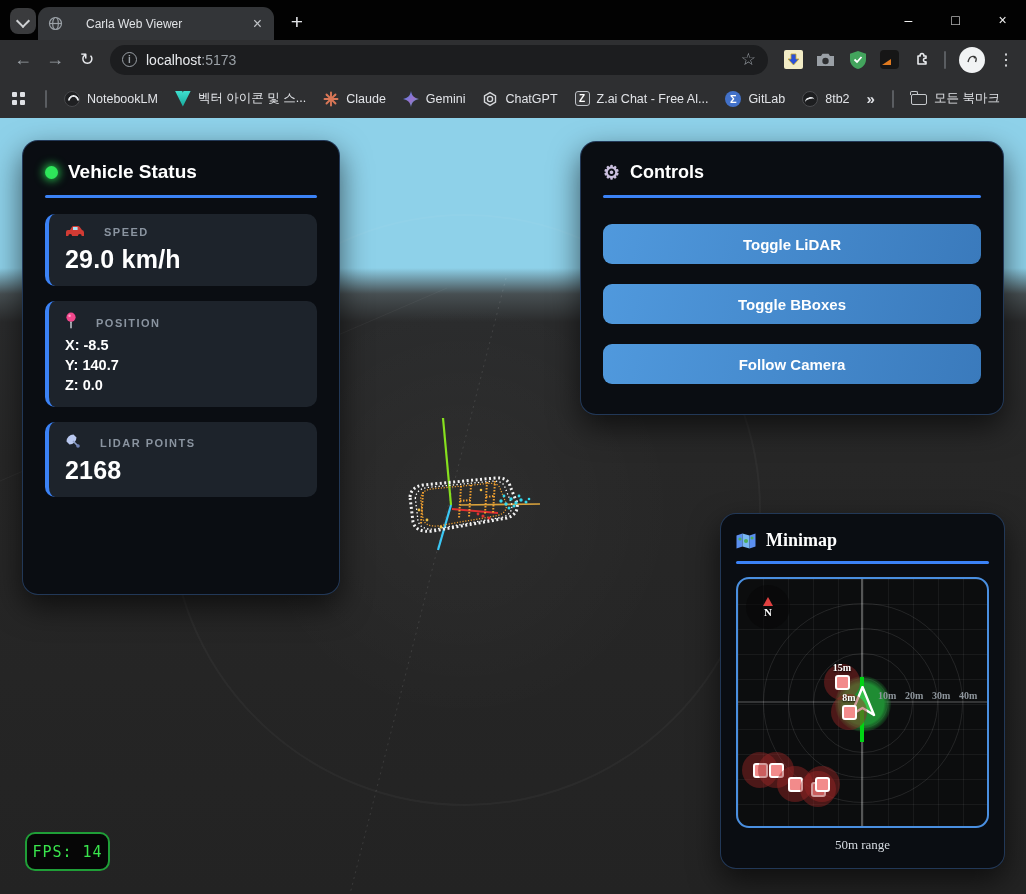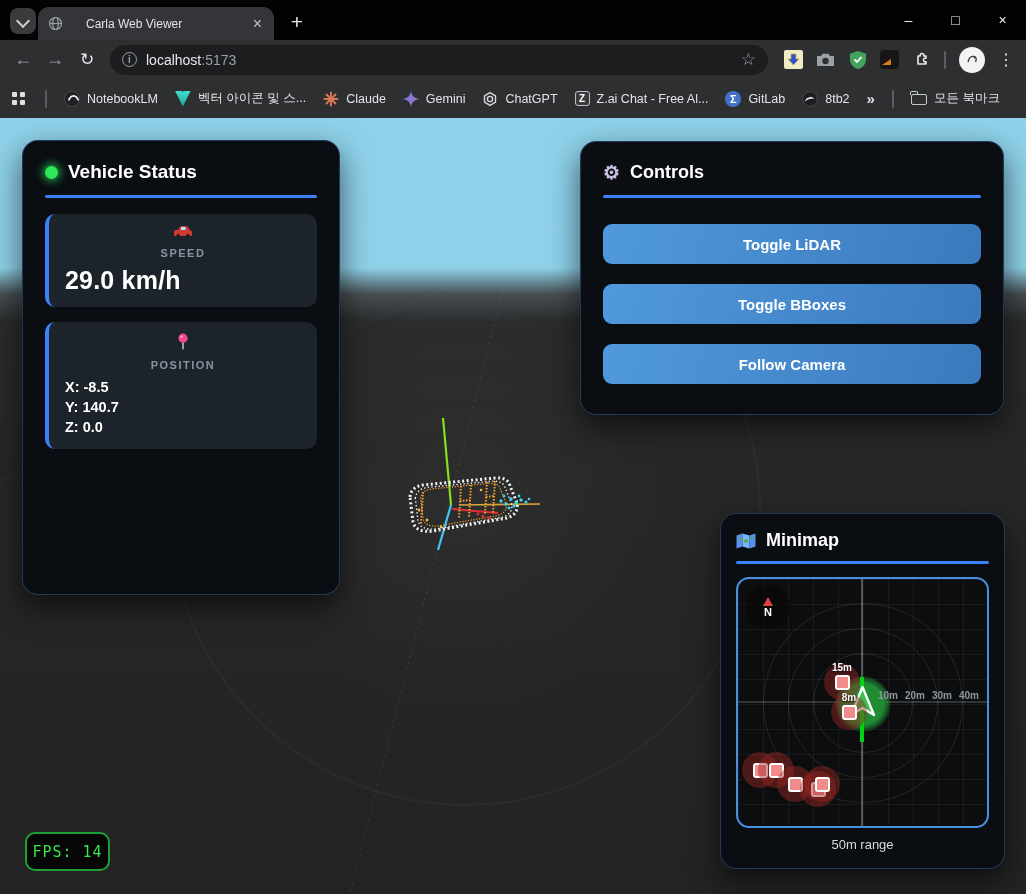--- a/index.html
+++ b/index.html
@@ -72,34 +72,34 @@
   
   .panel{position:absolute;background:#0a0d12;border:1px solid rgba(74,125,201,.38);border-radius:16px;box-shadow:0 12px 30px rgba(0,0,0,.6);}
   .panel-head{display:flex;align-items:center;gap:10px;color:#fff;font-weight:800;}
   .panel-rule{height:3px;background:#3b82f6;border-radius:2px;}
 
   #status-panel{left:22px;top:22px;width:318px;height:455px;padding:20px 22px;}
   #status-panel .panel-head{font-size:19px;}
   #status-panel .panel-rule{margin:12px 0 16px;}
   .status-dot{width:13px;height:13px;border-radius:50%;background:#2ee65a;box-shadow:0 0 9px 2px rgba(46,230,90,.75);flex:none;}
   .stat-card{background:#1d232b;border-left:4px solid #3b82f6;border-radius:10px;padding:11px 16px 12px;margin-bottom:15px;}
-  .stat-label-row{display:flex;align-items:center;gap:9px;color:#8a94a0;font-size:11px;font-weight:700;letter-spacing:1.5px;flex-direction:column;}
+  .stat-label-row{display:flex;align-items:flex-end;gap:19px;color:#8a94a0;font-size:11px;font-weight:700;letter-spacing:1.5px;}
   .stat-value{color:#fff;font-size:25px;font-weight:800;margin-top:7px;letter-spacing:.2px;}
   .pos-lines{color:#fff;font-size:14.5px;font-weight:700;line-height:1.38;margin-top:6px;}
 
   #controls-panel{left:580px;top:23px;width:424px;height:274px;padding:20px 22px;}
   #controls-panel .panel-head{font-size:18px;}
   #controls-panel .panel-rule{margin:12px 0 13px;}
   .gear-glyph{font-size:19px;color:#c9bedd;line-height:1;}
   .ctrl-btn{display:block;width:100%;height:40px;margin-top:20px;border:none;border-radius:9px;
     background:linear-gradient(105deg,#5099dd 0%,#3a7abc 100%);
     color:#fff;font-weight:700;font-size:15px;font-family:"Liberation Sans",sans-serif;cursor:pointer;}
   .ctrl-btn.first{margin-top:26px;}
 
-  #minimap-panel{left:720px;top:395px;width:285px;height:356px;padding:16px 15px;}
+  #minimap-panel{left:720px;top:395px;width:285px;height:356px;padding:16px 15px;font-family:Liberation Serif, serif;}
   #minimap-panel .panel-head{font-size:18px;}
   #minimap-panel .panel-rule{margin:10px 0 13px;}
   .map-canvas{position:relative;width:253px;height:251px;background:#0c0d0e;border:2px solid #4a8fe0;border-radius:13px;overflow:hidden;
     background-image:linear-gradient(rgba(255,255,255,.055) 1px,transparent 1px),linear-gradient(90deg,rgba(255,255,255,.055) 1px,transparent 1px);
     background-size:25px 25px;background-position:0px 0px;}
   .mm-ring{position:absolute;border:1px solid rgba(255,255,255,.10);border-radius:50%;}
   .mm-vline{position:absolute;left:123px;top:0;width:2px;height:100%;background:rgba(255,255,255,.30);}
   .mm-hline{position:absolute;top:122px;left:0;height:2px;width:100%;background:rgba(255,255,255,.17);}
   .mm-ego-glow{position:absolute;left:97px;top:97px;width:56px;height:56px;border-radius:50%;
     background:radial-gradient(circle,#1f8c33 0 52%,rgba(31,140,51,0) 74%);}
@@ -343,20 +343,33 @@
         </span>
         <span>POSITION</span>
       </div>
       <div class="pos-lines">
         <div>X: -8.5</div>
         <div>Y: 140.7</div>
         <div>Z: 0.0</div>
       </div>
     </div>
 
+    <div class="stat-card">
+      <div class="stat-label-row">
+        <span style="display:flex;">
+          <svg width="16" height="16" viewBox="0 0 16 16">
+              <path d="M1.5 8.5 A 7 7 0 0 1 8.5 1.5 L11.5 4.5 A 7 7 0 0 1 4.5 11.5 Z" fill="#b9c8f0"></path>
+              <line x1="8" y1="8" x2="12.5" y2="12.5" stroke="#8fa0c8" stroke-width="1.6"></line>
+              <circle cx="13" cy="13" r="1.8" fill="#6f81b5"></circle>
+            </svg>
+        </span>
+        <span>LIDAR POINTS</span>
+      </div>
+      <div class="stat-value">2168</div>
+    </div>
 
   </div>
 
   <div class="panel" id="controls-panel">
     <div class="panel-head">
       <span class="gear-glyph">⚙</span>
       <span>Controls</span>
     </div>
     <div class="panel-rule"></div>
     <button class="ctrl-btn first">Toggle LiDAR</button>

